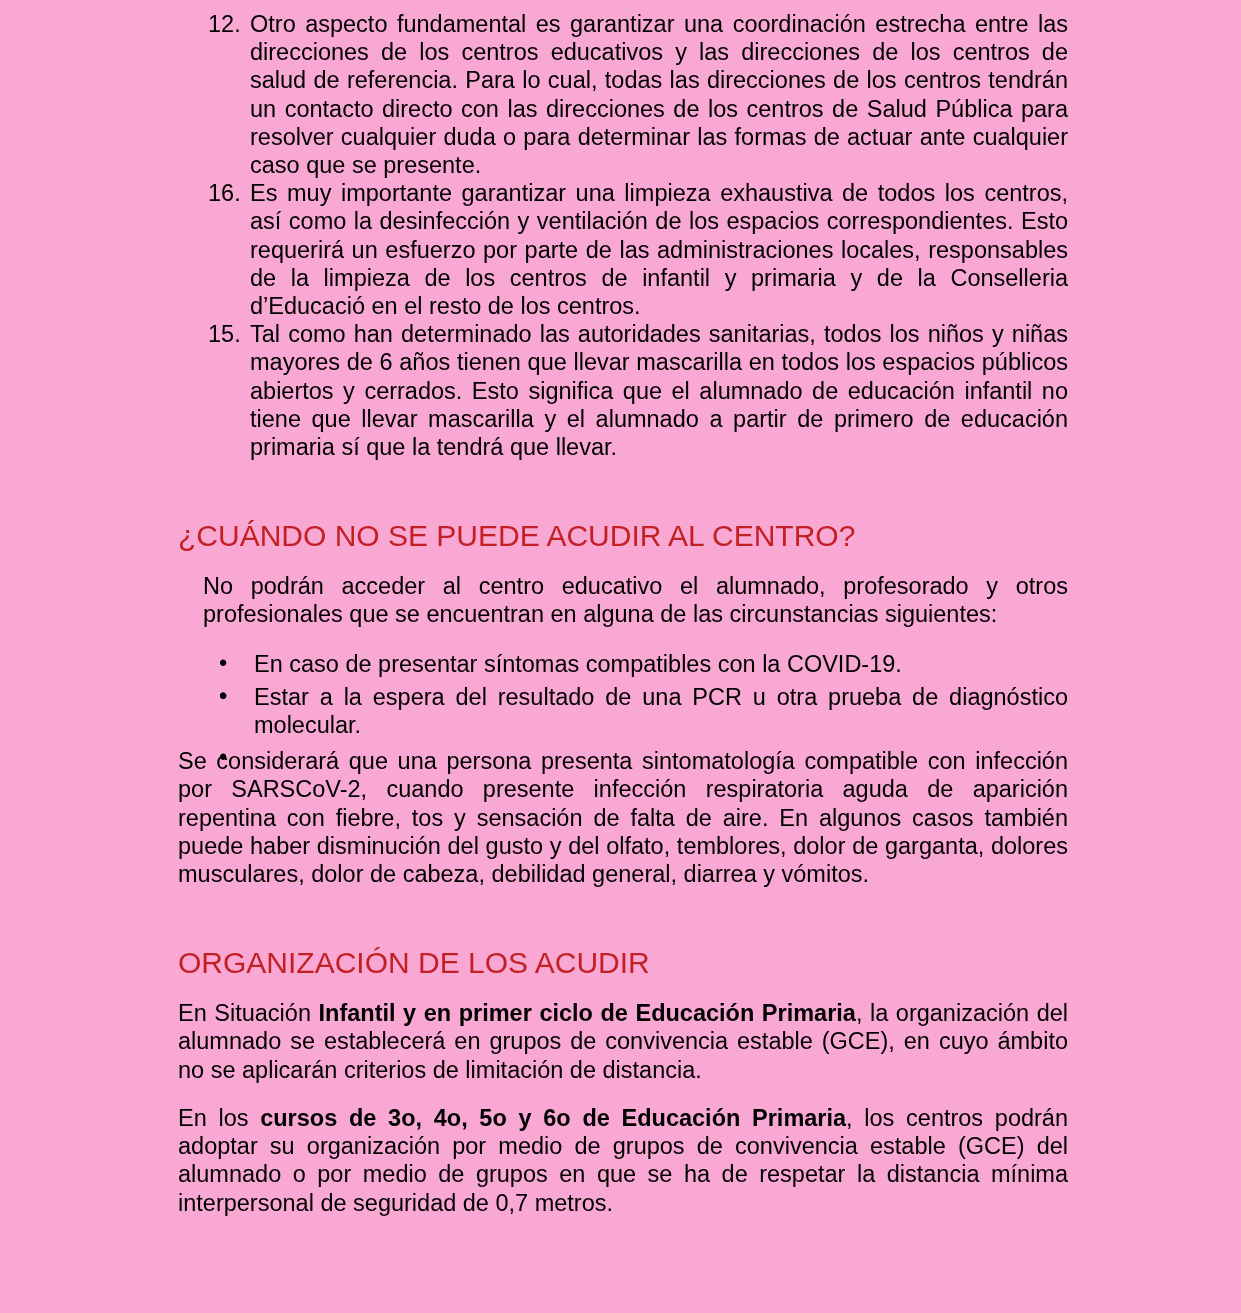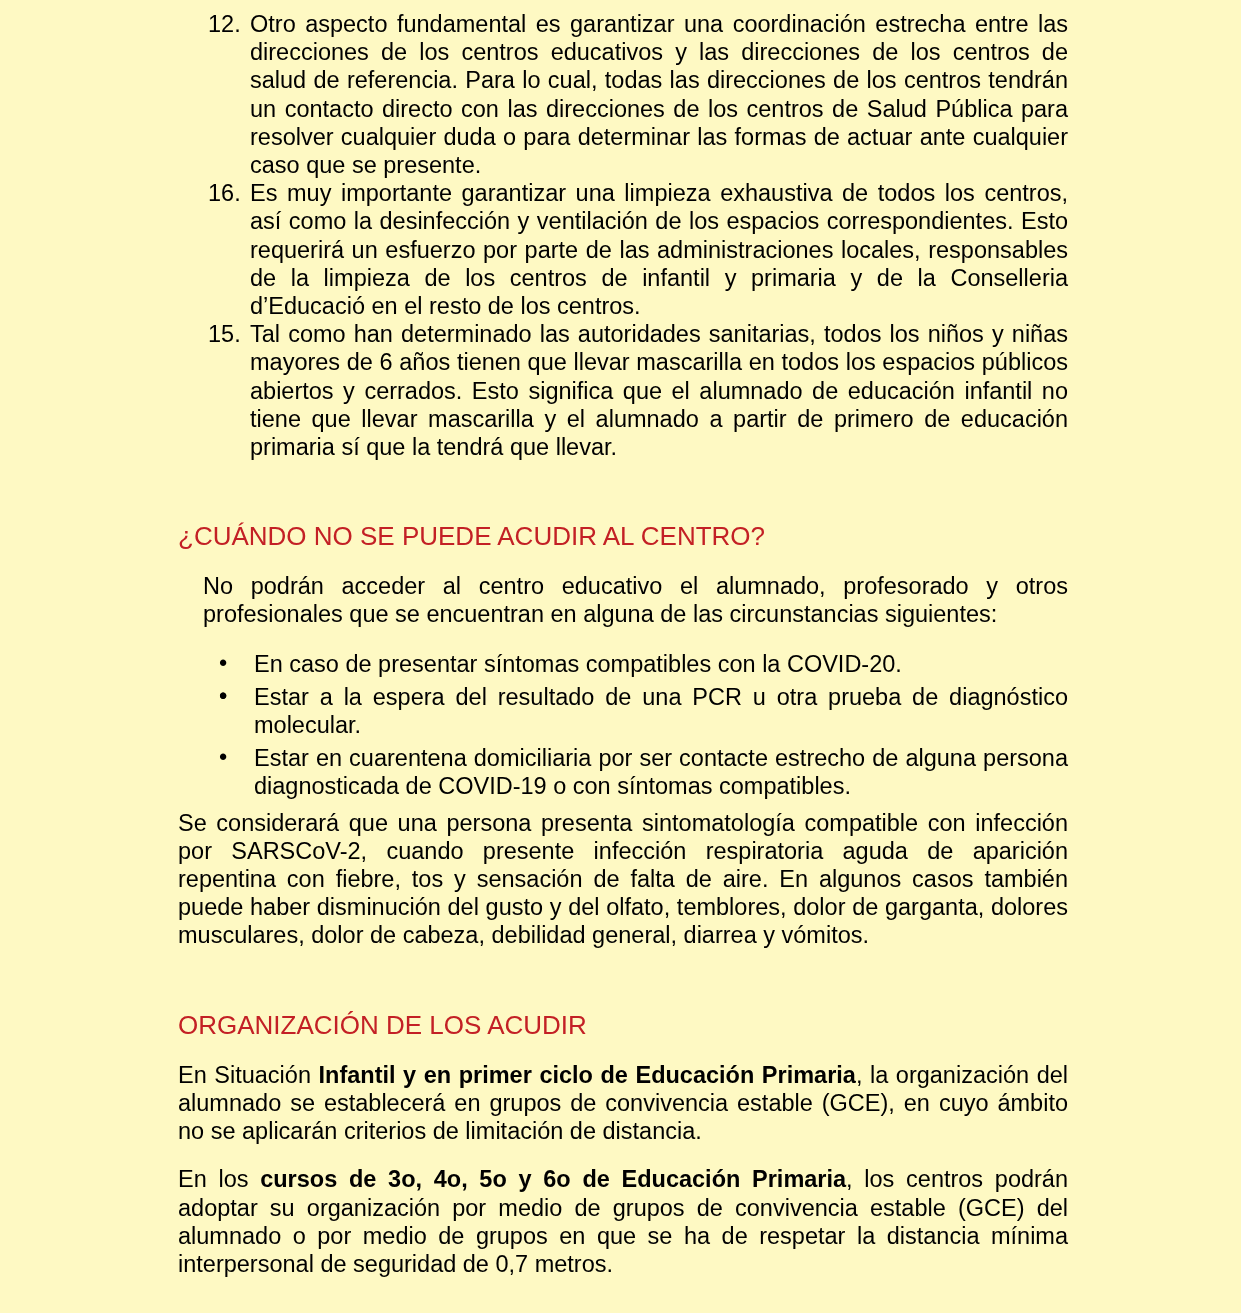--- a/index.html
+++ b/index.html
@@ -6,21 +6,21 @@
     margin: 0;
     padding: 0;
     background: #ffffff;
   }
   .page {
     position: relative;
     width: 1241px;
     height: 1313px;
     box-sizing: border-box;
     padding: 10px 173px 0 178px;
-    background: #fef9c3;
+    background: #f9a8d4;
     font-family: "Liberation Sans", "DejaVu Sans", sans-serif;
     font-size: 23.5px;
     line-height: 28.2px;
     color: #000000;
     overflow: hidden;
   }
   p {
     margin: 0 0 20px 0;
     text-align: justify;
   }
@@ -31,21 +31,21 @@
     position: relative;
     padding-left: 72px;
     text-align: justify;
   }
   .num-item .num {
     position: absolute;
     left: 30px;
     top: 0;
   }
   h2.section-heading {
-    font-size: 26px;
+    font-size: 30px;
     line-height: 34px;
     font-weight: 400;
     color: var(--color-heading-red, #c32025);
     margin: 58px 0 19px 0;
     text-align: left;
   }
   .intro-para {
     margin-bottom: 21px;
     margin-left: 25px;
   }
@@ -87,32 +87,31 @@
     </div>
   </div>
 
   <h2 class="section-heading">¿CUÁNDO NO SE PUEDE ACUDIR AL CENTRO?</h2>
 
   <p class="intro-para">No podrán acceder al centro educativo el alumnado, profesorado y otros profesionales que se encuentran en alguna de las circunstancias siguientes:</p>
 
   <div class="bullet-list">
     <div class="bullet-item">
       <span class="bullet-glyph">•</span>
-      <span>En caso de presentar síntomas compatibles con la COVID-20.</span>
+      <span>En caso de presentar síntomas compatibles con la COVID-19.</span>
     </div>
     <div class="bullet-item">
       <span class="bullet-glyph">•</span>
     </div>
     <div class="bullet-item">
       <span class="bullet-glyph">•</span>
       <span>Estar a la espera del resultado de una PCR u otra prueba de diagnóstico molecular.</span>
     </div>
     <div class="bullet-item">
       <span class="bullet-glyph">•</span>
-      <span>Estar en cuarentena domiciliaria por ser contacte estrecho de alguna persona diagnosticada de COVID-19 o con síntomas compatibles.</span>
     </div>
   </div>
 
   <p>Se considerará que una persona presenta sintomatología compatible con infección por SARSCoV-2, cuando presente infección respiratoria aguda de aparición repentina con fiebre, tos y sensación de falta de aire. En algunos casos también puede haber disminución del gusto y del olfato, temblores, dolor de garganta, dolores musculares, dolor de cabeza, debilidad general, diarrea y vómitos.</p>
 
   <h2 class="section-heading">ORGANIZACIÓN DE LOS ACUDIR</h2>
 
   <p><span>En Situación </span><span class="bold-run">Infantil y en primer ciclo de Educación Primaria</span><span>, la organización del alumnado se establecerá en grupos de convivencia estable (GCE), en cuyo ámbito no se aplicarán criterios de limitación de distancia.</span></p>
 
   <p><span>En los </span><span class="bold-run">cursos de 3o, 4o, 5o y 6o de Educación Primaria</span><span>, los centros podrán adoptar su organización por medio de grupos de convivencia estable (GCE) del alumnado o por medio de grupos en que se ha de respetar la distancia mínima interpersonal de seguridad de 0,7 metros.</span></p>

